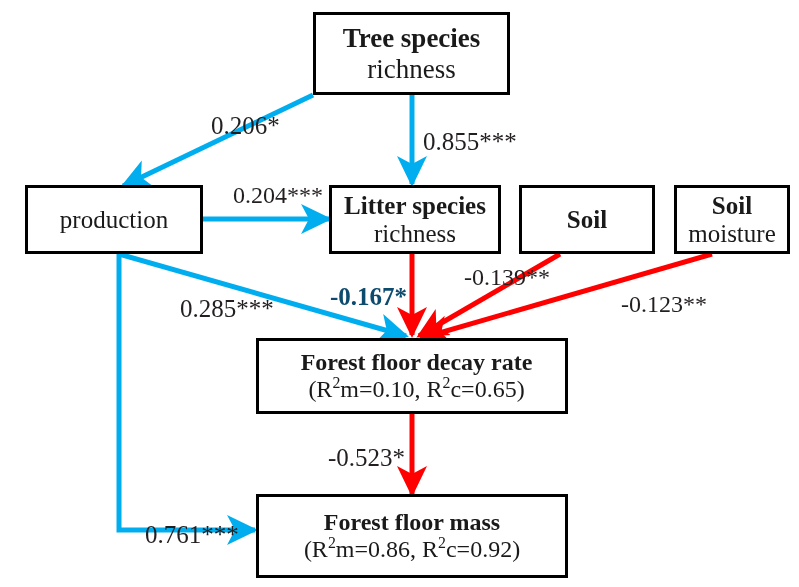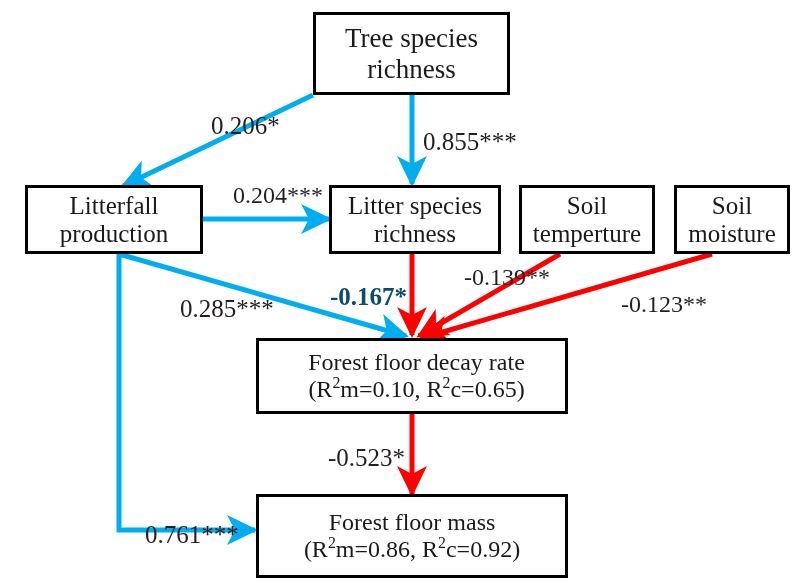--- a/index.html
+++ b/index.html
@@ -30,21 +30,21 @@
     background: #ffffff;
     display: flex;
     flex-direction: column;
     align-items: center;
     justify-content: center;
     text-align: center;
     color: #1a1a1a;
     line-height: 1.12;
     z-index: 5;
   }
-  .node .line1 { display: block; white-space: nowrap; }
+  .node .line1 { display: block; white-space: nowrap; font-weight: bold; }
   .node .line2 { display: block; white-space: nowrap; }
   .node sup { font-size: 0.66em; vertical-align: super; line-height: 0; }
 
   .coef {
     position: absolute;
     color: #231f20;
     white-space: nowrap;
     z-index: 6;
   }
   .coef.bold { font-weight: bold; color: #0c4a6e; }
@@ -85,32 +85,30 @@
 
     <path d="M 119,254 L 119,530 L 255,530" stroke="#00AEEF" stroke-width="5" fill="none" marker-end="url(#arrow-blue)"></path>
   </svg>
 
   <div class="node" style="left:313px; top:12px; width:197px; height:83px; font-size:27px;">
     <span class="line1">Tree species</span>
     <span class="line2">richness</span>
   </div>
 
   <div class="node" style="left:25px; top:185px; width:178px; height:69px; font-size:25px;">
-    <span class="line1">Litterfall</span>
     <span class="line2">production</span>
   </div>
 
   <div class="node" style="left:329px; top:185px; width:172px; height:69px; font-size:25px;">
     <span class="line1">Litter species</span>
     <span class="line2">richness</span>
   </div>
 
   <div class="node" style="left:519px; top:185px; width:136px; height:69px; font-size:25px;">
     <span class="line1">Soil</span>
-    <span class="line2">temperture</span>
   </div>
 
   <div class="node" style="left:674px; top:185px; width:116px; height:69px; font-size:25px;">
     <span class="line1">Soil</span>
     <span class="line2">moisture</span>
   </div>
 
   <div class="node" style="left:256px; top:338px; width:312px; height:76px; font-size:24px;padding-left:9px;">
     <span class="line1">Forest floor decay rate</span>
     <span class="line2"><span>(R</span><sup>2</sup><span>m=0.10, R</span><sup>2</sup><span>c=0.65)</span></span>

